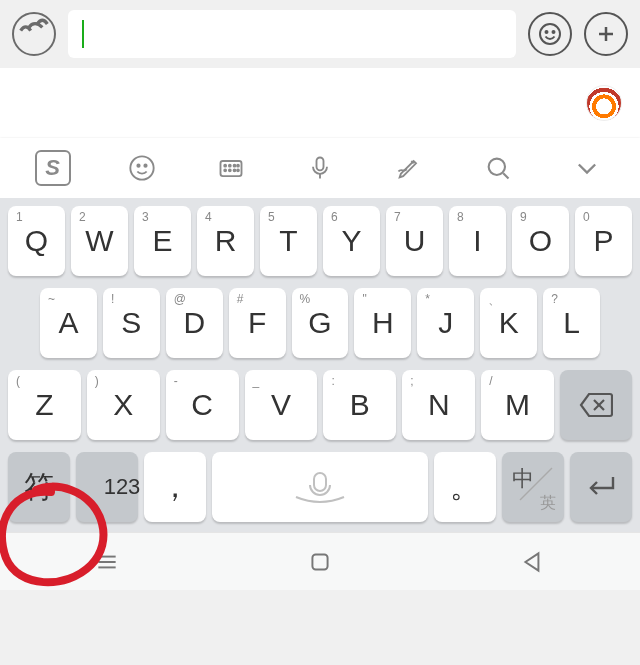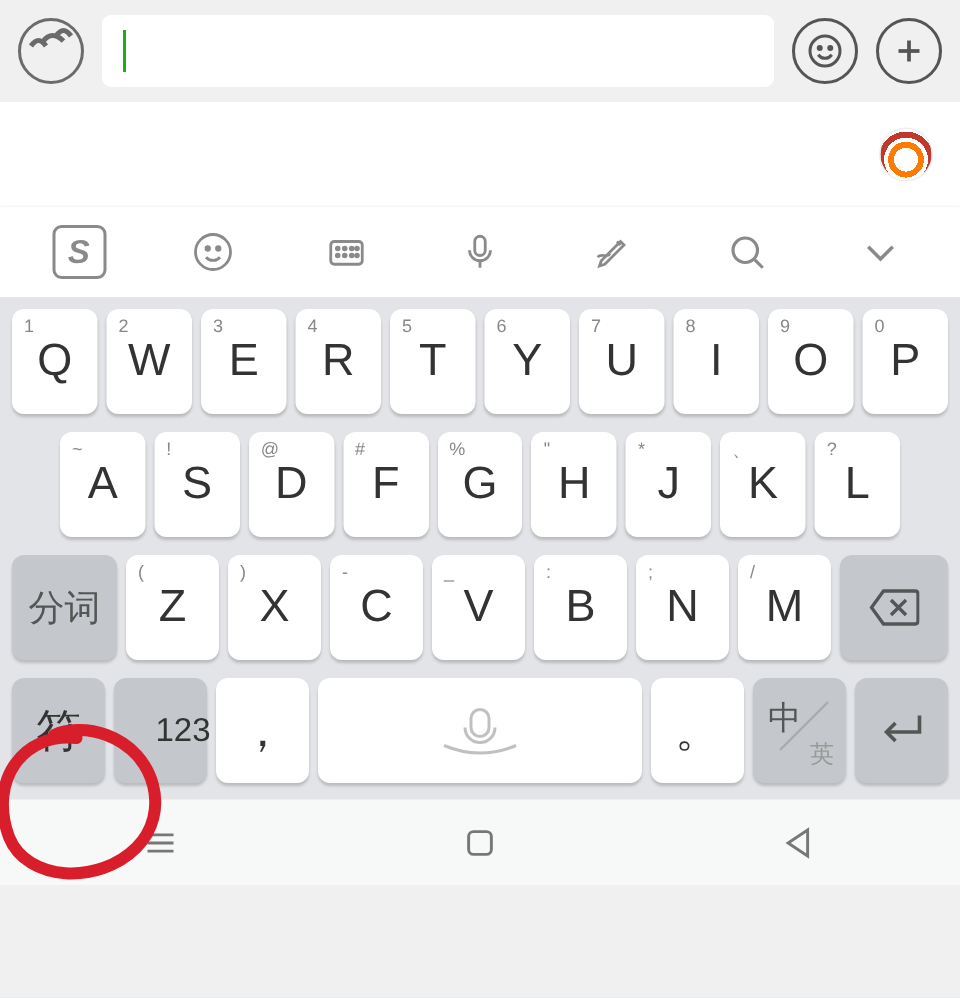--- a/index.html
+++ b/index.html
@@ -317,21 +317,20 @@
       <div class="key">
         <span class="sub">、</span>
         <span class="main">K</span>
       </div>
       <div class="key">
         <span class="sub">?</span>
         <span class="main">L</span>
       </div>
     </div>
   <div class="krow row3">
-    <div class="func-key fenci key">分词</div>
     <div id="row3mid" style="display:flex;gap:6px;flex:1;">
         <div class="key">
           <span class="sub">(</span>
           <span class="main">Z</span>
         </div>
         <div class="key">
           <span class="sub">)</span>
           <span class="main">X</span>
         </div>
         <div class="key">

